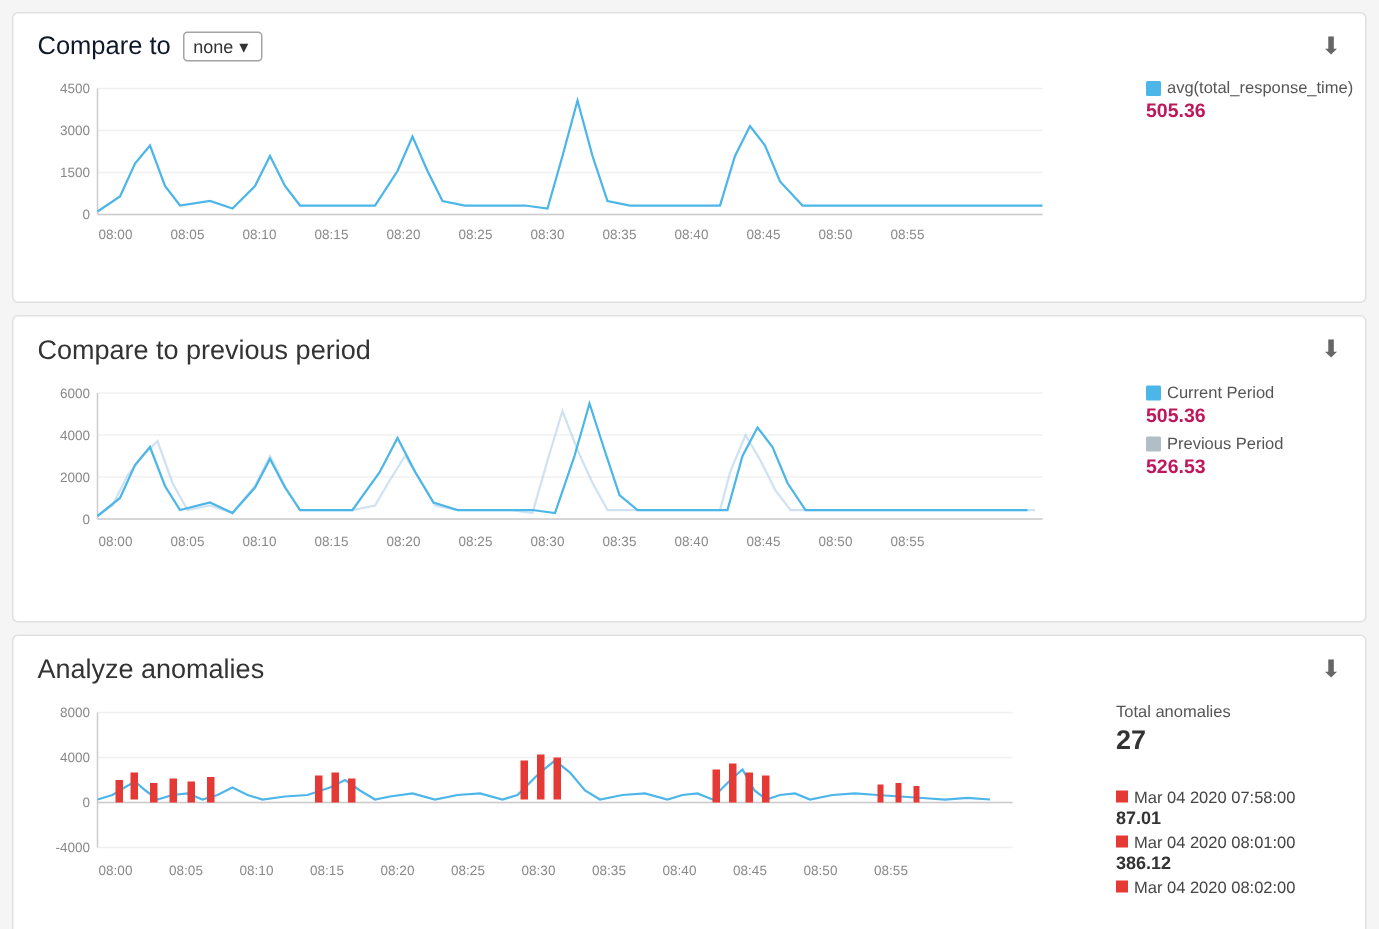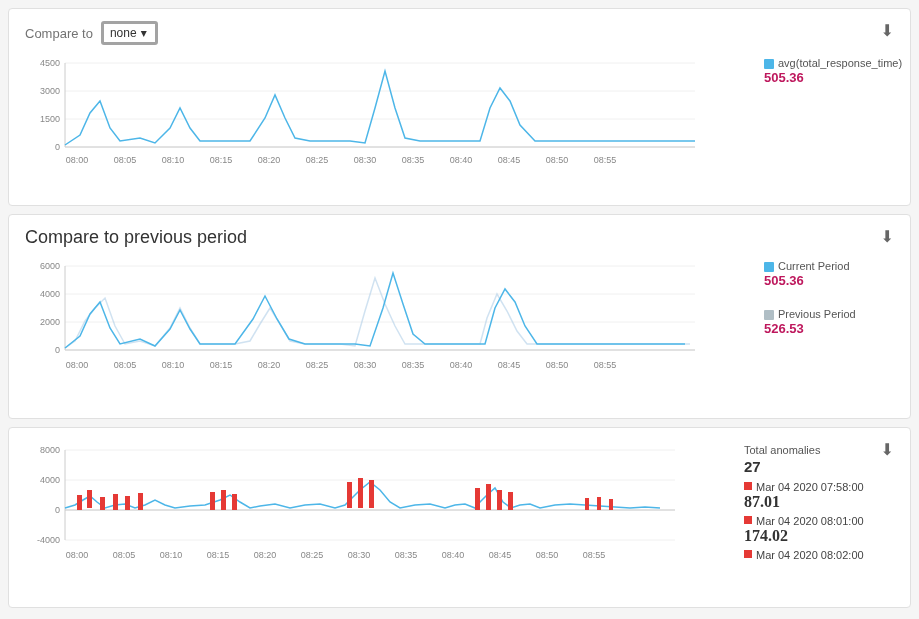--- a/index.html
+++ b/index.html
@@ -23,25 +23,25 @@
       margin-bottom: 8px;
       color: #333;
     }
     .compare-header {
       display: flex;
       align-items: center;
       gap: 8px;
       margin-bottom: 8px;
     }
     .compare-label {
-      font-size: 13px;
-      color: #737373;
+      font-size: 17px;
+      color: #0f172a;
     }
     .dropdown {
-      border: 3px solid #a3a3a3;
+      border: 1px solid #a3a3a3;
       border-radius: 3px;
       padding: 2px 8px 2px 6px;
       font-size: 12px;
       background: #fff;
       cursor: pointer;
       display: flex;
       align-items: center;
       gap: 4px;
     }
     .download-btn {
@@ -67,21 +67,21 @@
       flex-shrink: 0;
       padding-top: 4px;
       font-size: 11px;
     }
     .legend-item {
       margin-bottom: 4px;
     }
     .legend-label {
       color: #555;
       display: flex;
-      align-items: flex-end;
+      align-items: center;
       gap: 4px;
     }
     .legend-swatch {
       width: 10px;
       height: 10px;
       border-radius: 1px;
       flex-shrink: 0;
     }
     .legend-value {
       font-weight: 700;
@@ -95,43 +95,42 @@
       flex-shrink: 0;
       padding-top: 4px;
       font-size: 11px;
     }
     .anomaly-title {
       color: #555;
       margin-bottom: 2px;
     }
     .anomaly-count {
       font-weight: 700;
-      font-size: 15px;
-      margin-bottom: 6px;
+      font-size: 18px;
+      margin-bottom: 22px;
     }
     .anomaly-entry {
       margin-bottom: 4px;
     }
     .anomaly-date {
       display: flex;
       align-items: flex-start;
       gap: 4px;
       color: #444;
     }
     .anomaly-red-sq {
       width: 8px;
       height: 8px;
       background: #e53935;
       flex-shrink: 0;
       margin-top: 1px;
     }
     .anomaly-val {
       font-weight: 700;
-      font-size: 16px;
-      font-family: Liberation Serif, serif;
+      font-size: 12px;
     }
     .y-axis-label {
       fill: #888;
       font-size: 9px;
     }
     .x-axis-label {
       fill: #888;
       font-size: 9px;
     }
     .grid-line {
@@ -239,32 +238,33 @@
       </svg>
     </div>
     <div class="legend">
       <div class="legend-item">
         <div class="legend-label">
           <div class="legend-swatch" style="background:#4db6e8"></div>
           <span>Current Period</span>
         </div>
         <div class="legend-value">505.36</div>
       </div>
-      <div class="legend-item" style="margin-top:20px">
+      <div class="legend-item" style="margin-top:6px">
         <div class="legend-label">
           <div class="legend-swatch" style="background:#b0bec5"></div>
           <span>Previous Period</span>
         </div>
         <div class="legend-value">526.53</div>
       </div>
     </div>
   </div>
 </div>
 
 <div class="panel">
+  <div class="panel-title">Analyze anomalies</div>
   <button class="download-btn">⬇</button>
   <div class="chart-area">
     <div class="chart-wrapper">
       <svg width="660" height="155">
 
         <line x1="40" y1="10" x2="650" y2="10" class="grid-line"></line>
         <line x1="40" y1="40" x2="650" y2="40" class="grid-line"></line>
         <line x1="40" y1="70" x2="650" y2="70" class="grid-line"></line>
         <line x1="40" y1="100" x2="650" y2="100" class="grid-line"></line>
 
@@ -324,21 +324,21 @@
           <div class="anomaly-red-sq"></div>
           <span>Mar 04 2020 07:58:00</span>
         </div>
         <div class="anomaly-val">87.01</div>
       </div>
       <div class="anomaly-entry">
         <div class="anomaly-date">
           <div class="anomaly-red-sq"></div>
           <span>Mar 04 2020 08:01:00</span>
         </div>
-        <div class="anomaly-val">174.02</div>
+        <div class="anomaly-val">386.12</div>
       </div>
       <div class="anomaly-entry">
         <div class="anomaly-date">
           <div class="anomaly-red-sq"></div>
           <span>Mar 04 2020 08:02:00</span>
         </div>
       </div>
     </div>
   </div>
 </div>

